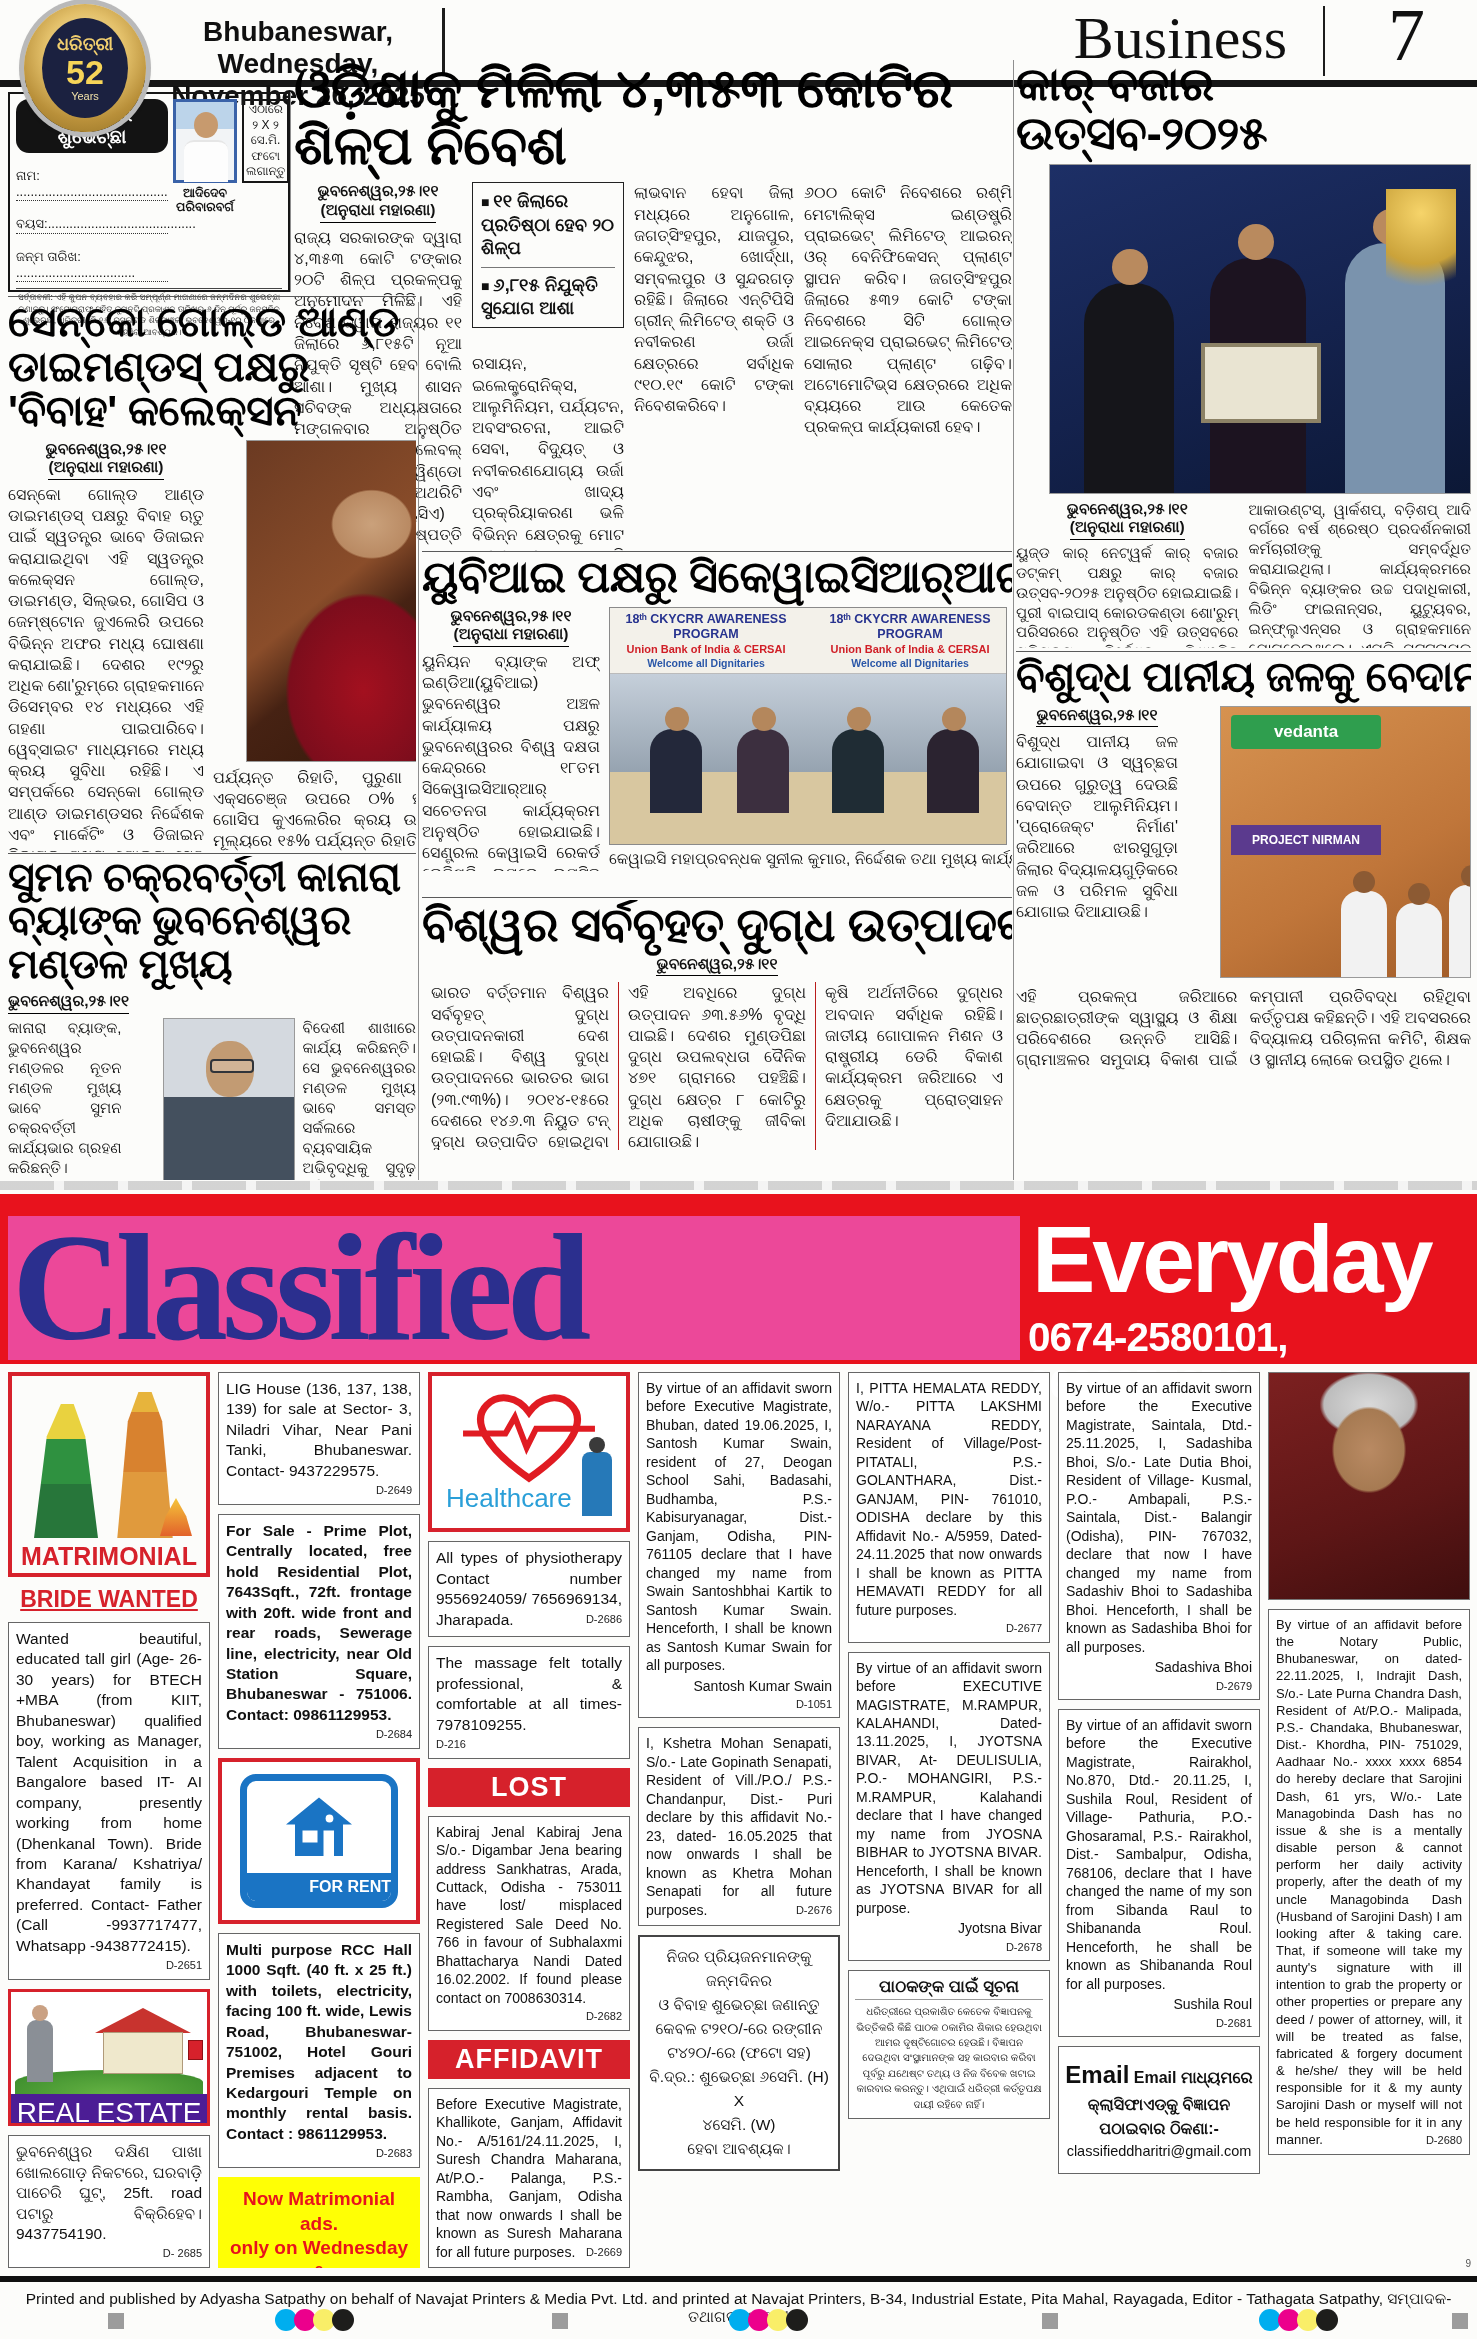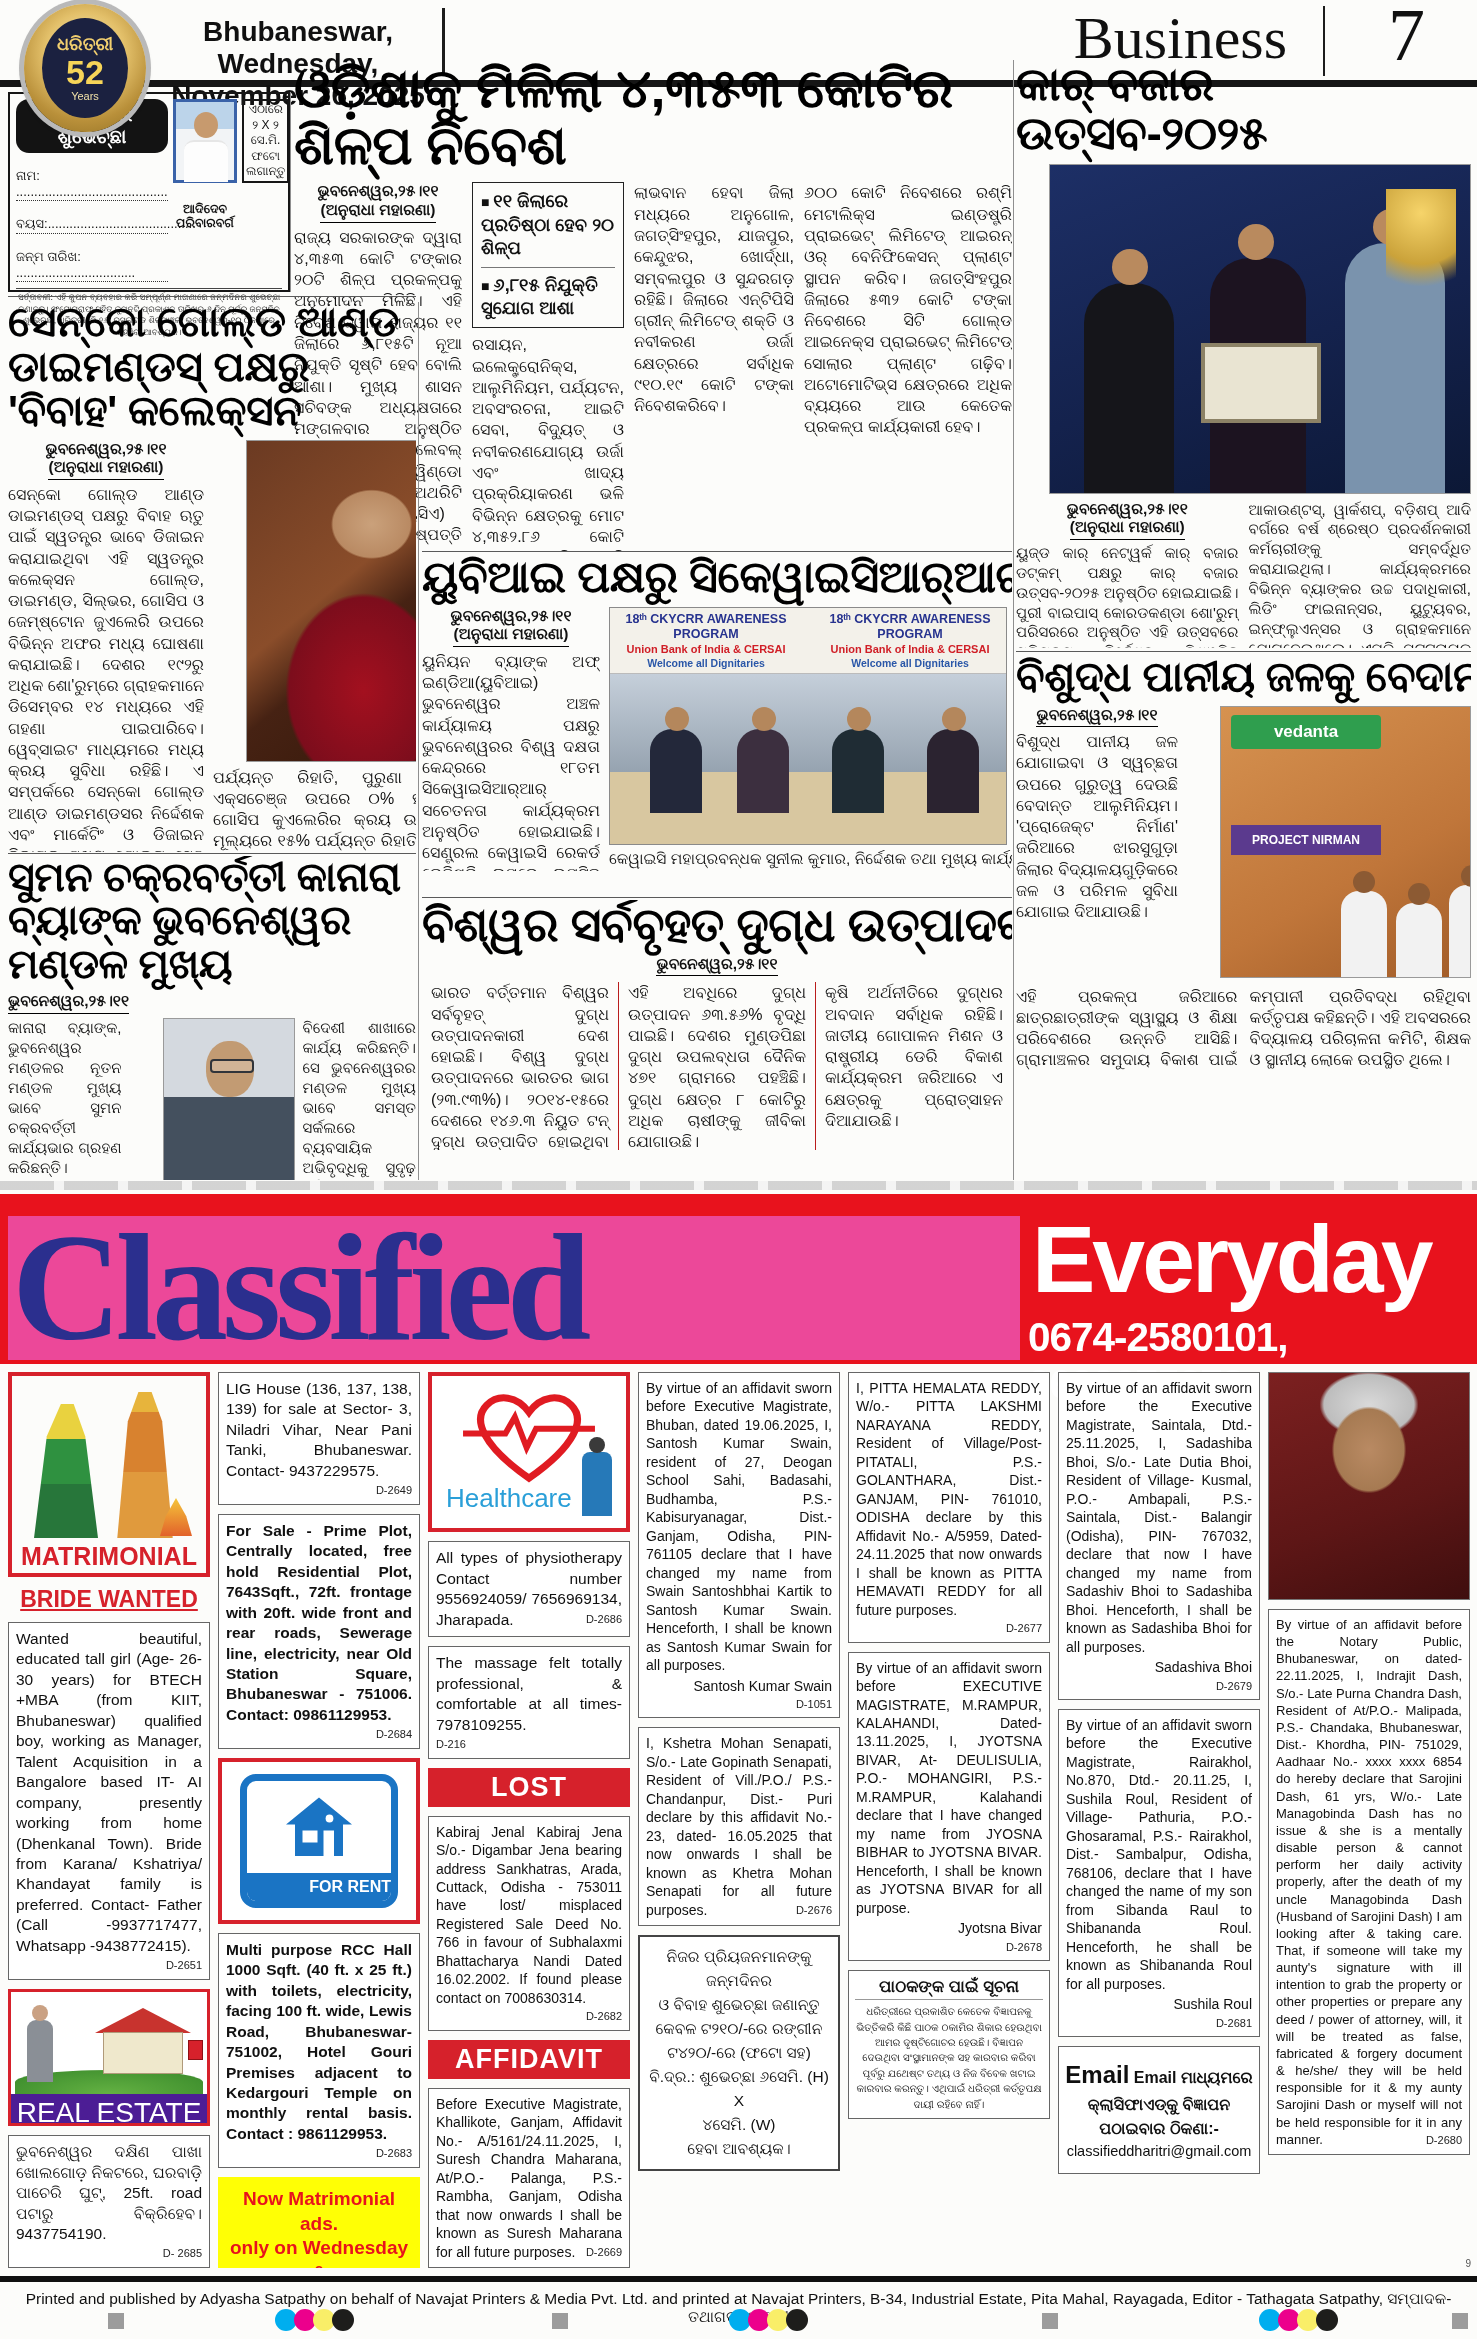--- a/index.html
+++ b/index.html
@@ -22,33 +22,33 @@
   .hl{position:absolute;background:#5a5a5a;height:1px;}
   
   .bday{position:absolute;left:8px;top:92px;width:282px;height:200px;border:2px solid #161616;padding:5px 6px;font-size:12px;}
   .bday-top{display:flex;gap:5px;}
   .bday-left{width:152px;}
   .bday-title{background:#131313;color:#fff;font-weight:bold;font-size:19px;padding:5px 8px;border-radius:13px;text-align:center;}
   .bday-field{border-bottom:1px dotted #333;margin-top:15px;font-size:13px;padding-bottom:1px;}
   .bday-photo{width:64px;height:84px;border:3px solid #3a62a8;background:linear-gradient(180deg,#bcd4ea 0 34%,#f2f4f6 34% 100%);position:relative;}
   .bday-photo::before{content:"";position:absolute;left:18px;top:10px;width:24px;height:26px;border-radius:50%;background:#c79a6e;}
   .bday-photo::after{content:"";position:absolute;left:8px;top:38px;width:44px;height:40px;border-radius:10px 10px 0 0;background:#fdfdfd;border-top:2px solid #e6e6e6;}
-  .bday-photo-caption{text-align:center;font-size:12.5px;font-weight:bold;line-height:1.15;margin-top:19px;}
+  .bday-photo-caption{text-align:center;font-size:12.5px;font-weight:bold;line-height:1.15;margin-top:3px;}
   .bday-slot{width:78px;height:84px;border:2px solid #161616;display:flex;align-items:center;justify-content:center;text-align:center;font-size:12px;padding:2px;line-height:1.3;}
   .bday-note{border-top:1px solid #444;margin-top:6px;padding-top:3px;font-size:8.6px;line-height:1.35;text-align:center;color:#222;}
   
   .art{position:absolute;overflow:hidden;}
   .headline{font-weight:bold;color:#000;line-height:1.06;letter-spacing:-.5px;}
   .dateline{font-weight:bold;text-align:center;font-size:15.5px;line-height:1.2;}
   .dateline .u{display:inline-block;border-bottom:1.5px solid #000;padding-bottom:2px;}
   .bodytxt{font-size:16px;line-height:1.33;text-align:justify;overflow:hidden;}
   .photo{border:1px solid #9a9a9a;margin-left:33px;}
   
   .ind-cols{display:flex;gap:10px;margin-top:8px;height:408px;}
-  .bulletbox{border:1.5px solid #222;padding:7px 8px;margin-bottom:6px;}
+  .bulletbox{border:1.5px solid #222;padding:7px 8px;margin-bottom:25px;}
   .bullet{font-weight:bold;font-size:18px;line-height:1.3;}
   .bullet+ .bullet{border-top:1px solid #777;margin-top:6px;padding-top:6px;}
   .bullet::before{content:"■ ";font-size:14px;}
   
   .photo-car{height:330px;margin-top:6px;background:linear-gradient(160deg,#1d2f66 0%,#14224d 55%,#0c1836 100%);position:relative;overflow:hidden;}
   .photo-car .fig1,.photo-car .fig2,.photo-car .fig3{position:absolute;bottom:0;border-radius:40px 40px 0 0;}
   .photo-car .fig1{left:8%;width:90px;height:210px;background:#15151a;}
   .photo-car .fig2{left:38%;width:96px;height:235px;background:#1c1320;}
   .photo-car .fig3{right:6%;width:100px;height:250px;background:#7a93ad;}
   .photo-car .fig1::before,.photo-car .fig2::before,.photo-car .fig3::before{content:"";position:absolute;top:-34px;left:28px;width:36px;height:36px;border-radius:50%;background:#b98a5e;}

